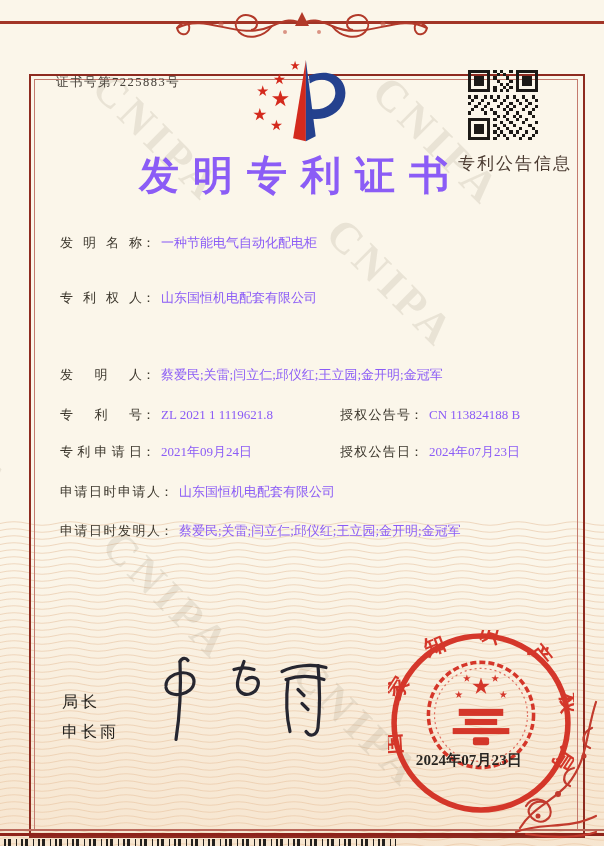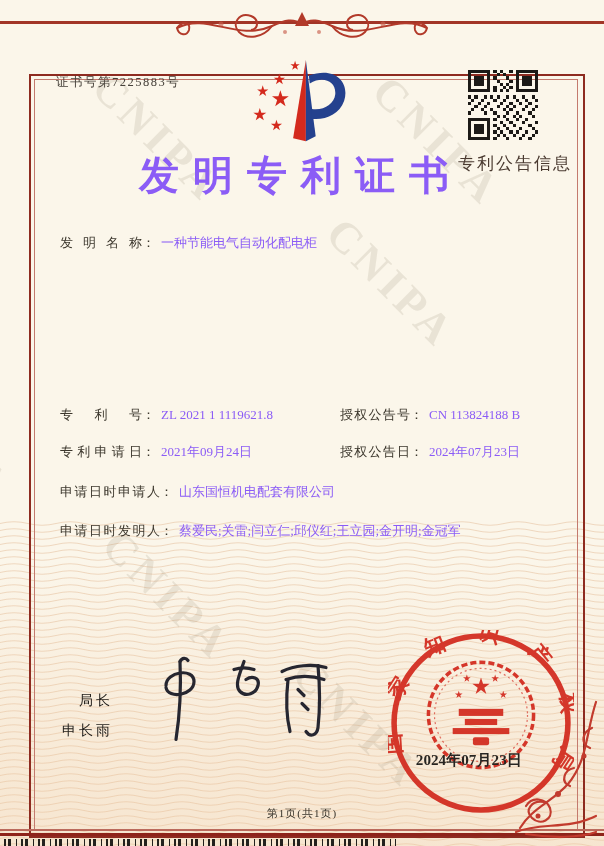--- a/index.html
+++ b/index.html
@@ -36,21 +36,21 @@
     font-size:40px;font-weight:700;letter-spacing:14px;text-indent:14px;color:#8b5cf6;}
   .row{position:absolute;left:60px;z-index:2;font-size:13px;color:#38332a;white-space:nowrap;height:18px;}
   .lbl{display:inline-block;width:82px;text-align:justify;text-align-last:justify;color:#3b362c;vertical-align:top;}
   .lbl.wide{width:100px;}
   .colon{display:inline-block;margin-right:6px;color:#3b362c;}
   .val{color:#8b5cf6;}
   .rcol{position:absolute;left:262px;top:0;}
   .rlbl{display:inline-block;width:70px;text-align:justify;text-align-last:justify;color:#3b362c;vertical-align:top;margin-left:18px;}
   .legal{position:absolute;left:46px;top:584px;width:512px;z-index:2;text-align:center;
     font-size:11.5px;line-height:23px;letter-spacing:.5px;color:#2f2b24;}
-  .director{position:absolute;left:62px;top:692px;z-index:3;font-size:14px;letter-spacing:3px;color:#23201c;text-align:right;}
+  .director{position:absolute;left:62px;top:692px;z-index:3;font-size:16px;letter-spacing:3px;color:#23201c;}
   .director div{height:30px;}
   .signature{position:absolute;left:136px;top:650px;width:200px;height:98px;z-index:3;}
   .seal{position:absolute;left:388px;top:630px;width:186px;height:186px;z-index:3;}
   .footer{position:absolute;left:0;top:806px;width:604px;z-index:2;text-align:center;
     font-size:11px;letter-spacing:1px;color:#38332a;}
 </style>
 </head>
 <body>
 
 <div class="page">
@@ -146,20 +146,26 @@
         </g>
       <path d="M8,0h1v1h-1z M10,0h1v1h-1z M13,0h1v1h-1z M9,1h1v1h-1z M11,1h1v1h-1z M8,2h1v1h-1z M12,2h1v1h-1z M9,3h1v1h-1z M13,3h1v1h-1z M10,4h1v1h-1z M12,4h1v1h-1z M8,5h1v1h-1z M11,5h1v1h-1z M13,5h1v1h-1z M8,6h1v1h-1z M10,6h1v1h-1z M12,6h1v1h-1z M0,8h1v1h-1z M2,8h1v1h-1z M5,8h1v1h-1z M7,8h1v1h-1z M9,8h1v1h-1z M12,8h1v1h-1z M14,8h1v1h-1z M17,8h1v1h-1z M20,8h1v1h-1z M1,9h1v1h-1z M4,9h1v1h-1z M8,9h1v1h-1z M11,9h1v1h-1z M15,9h1v1h-1z M18,9h1v1h-1z M21,9h1v1h-1z M0,10h1v1h-1z M3,10h1v1h-1z M6,10h1v1h-1z M10,10h1v1h-1z M13,10h1v1h-1z M16,10h1v1h-1z M19,10h1v1h-1z M2,11h1v1h-1z M5,11h1v1h-1z M9,11h1v1h-1z M12,11h1v1h-1z M14,11h1v1h-1z M18,11h1v1h-1z M21,11h1v1h-1z M1,12h1v1h-1z M4,12h1v1h-1z M7,12h1v1h-1z M11,12h1v1h-1z M13,12h1v1h-1z M17,12h1v1h-1z M20,12h1v1h-1z M0,13h1v1h-1z M5,13h1v1h-1z M8,13h1v1h-1z M12,13h1v1h-1z M15,13h1v1h-1z M19,13h1v1h-1z M9,14h1v1h-1z M11,14h1v1h-1z M14,14h1v1h-1z M16,14h1v1h-1z M20,14h1v1h-1z M8,15h1v1h-1z M12,15h1v1h-1z M15,15h1v1h-1z M18,15h1v1h-1z M10,16h1v1h-1z M13,16h1v1h-1z M17,16h1v1h-1z M21,16h1v1h-1z M8,17h1v1h-1z M11,17h1v1h-1z M14,17h1v1h-1z M19,17h1v1h-1z M9,18h1v1h-1z M12,18h1v1h-1z M16,18h1v1h-1z M20,18h1v1h-1z M8,19h1v1h-1z M10,19h1v1h-1z M13,19h1v1h-1z M15,19h1v1h-1z M18,19h1v1h-1z M21,19h1v1h-1z M9,20h1v1h-1z M11,20h1v1h-1z M14,20h1v1h-1z M17,20h1v1h-1z M20,20h1v1h-1z M8,21h1v1h-1z M12,21h1v1h-1z M16,21h1v1h-1z M19,21h1v1h-1z"></path>
     </g>
   </svg>
   <div class="qr-label">专利公告信息</div>
 
   <div class="title">发明专利证书</div>
 
   <div class="row" style="top:234px">
     <span class="lbl">发明名称</span><span class="colon">：</span><span class="val">一种节能电气自动化配电柜</span>
+  </div>
+  <div class="row" style="top:289px">
+    <span class="lbl">专利权人</span><span class="colon">：</span><span class="val">山东国恒机电配套有限公司</span>
+  </div>
+  <div class="row" style="top:366px">
+    <span class="lbl">发明人</span><span class="colon">：</span><span class="val">蔡爱民;关雷;闫立仁;邱仪红;王立园;金开明;金冠军</span>
   </div>
   <div class="row" style="top:406px">
     <span class="lbl">专利号</span><span class="colon">：</span><span class="val">ZL 2021 1 1119621.8</span>
     <span class="rcol">
       <span class="rlbl">授权公告号</span><span class="colon">：</span><span class="val">CN 113824188 B</span>
     </span>
   </div>
   <div class="row" style="top:443px">
     <span class="lbl">专利申请日</span><span class="colon">：</span><span class="val">2021年09月24日</span>
     <span class="rcol">
@@ -214,18 +220,17 @@
         <rect x="84" y="106" width="16" height="8" rx="2"></rect>
       </g>
       <path id="sealArc" d="M30,144 A81,81 0 1 1 154,144" fill="none"></path>
       <text font-size="21" font-weight="700" letter-spacing="30" fill="#d2281c" font-family="Liberation Serif, DejaVu Serif, serif">
         <textPath href="#sealArc" startOffset="26">国家知识产权局</textPath>
       </text>
       <text x="80" y="134" text-anchor="middle" font-size="15" font-weight="700" fill="#161513" font-family="Liberation Serif, DejaVu Serif, serif">2024年07月23日</text>
     </g>
   </svg>
 
-  <div class="footer">第1页(共1页)</div>
   <div class="botline1"></div>
   <div class="botline2"></div>
   <div class="barcode"></div>
 
 </div>
 
 </body></html>

